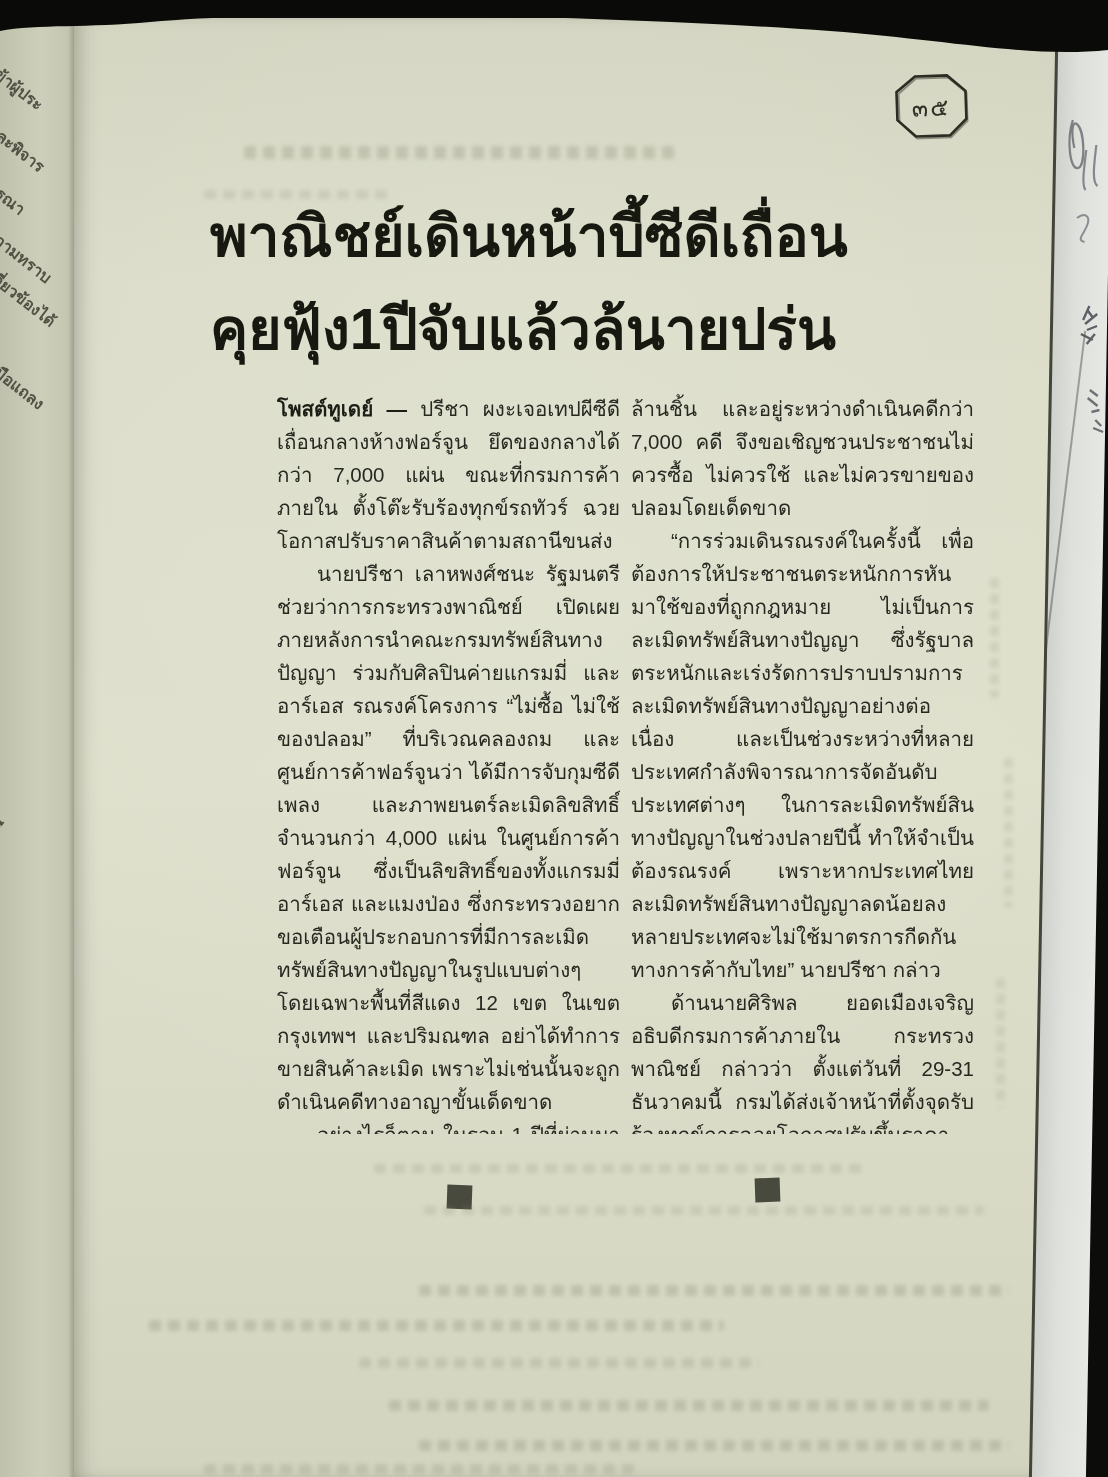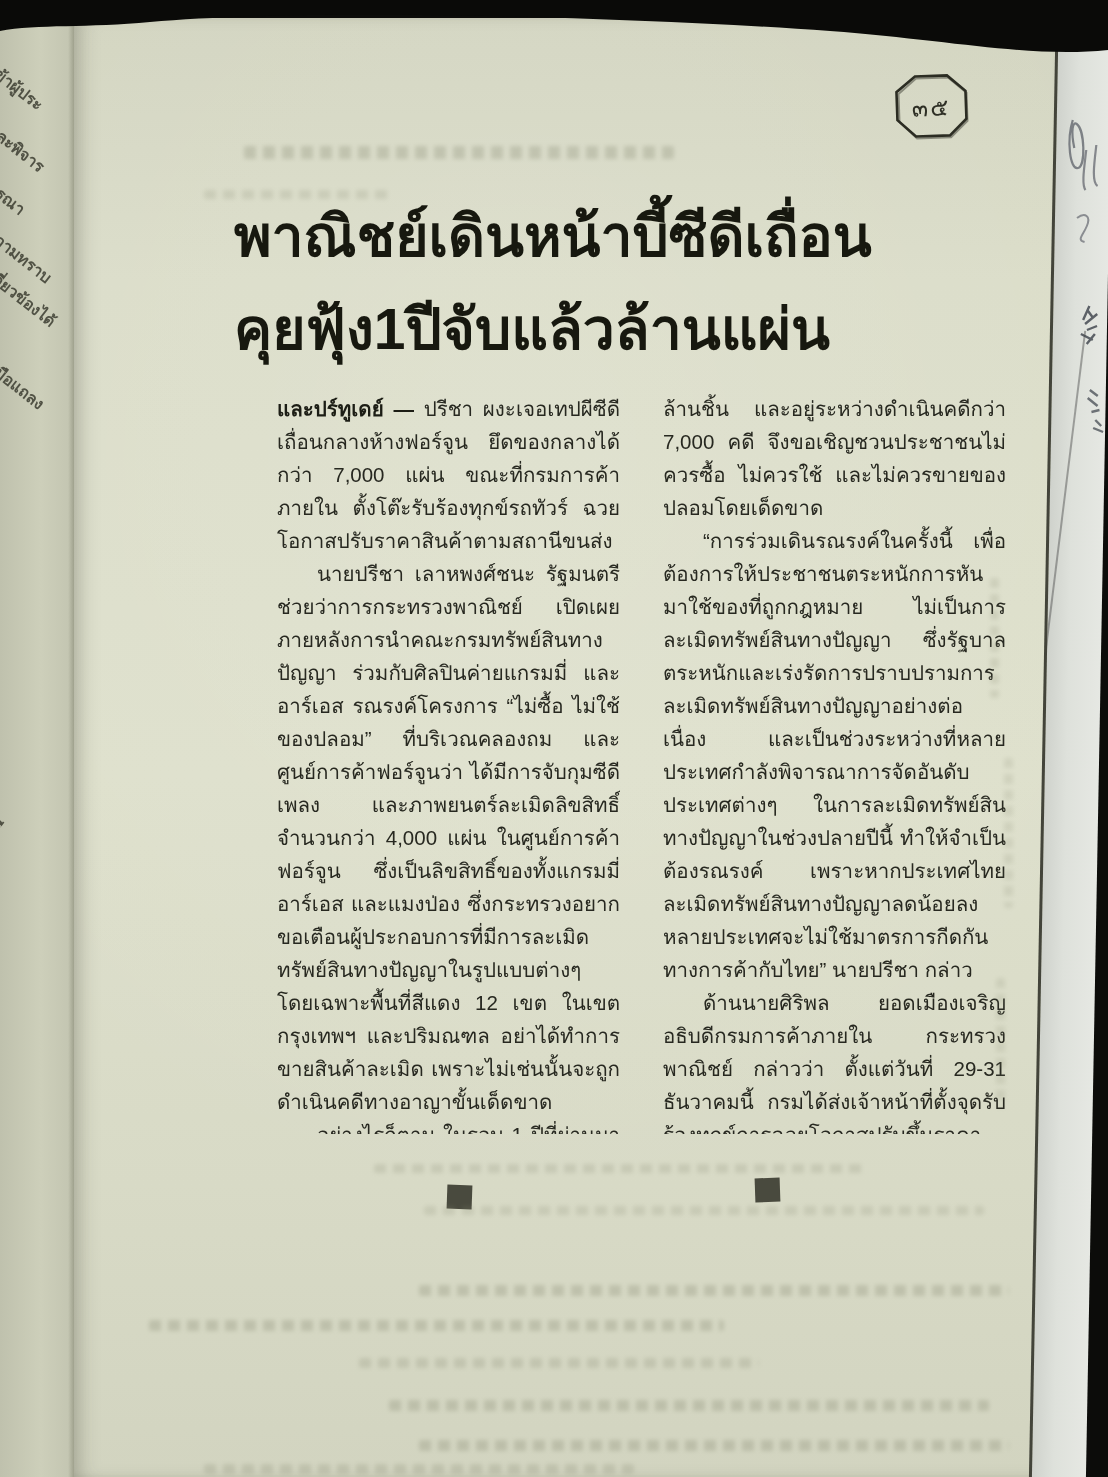--- a/index.html
+++ b/index.html
@@ -36,33 +36,33 @@
   
   .badge{position:absolute; left:816px; top:54px; width:82px; height:70px; transform:rotate(-2deg);}
   .badge svg{position:absolute; left:0; top:0;}
   .badge span{
     position:absolute; left:0; top:16px; width:82px; text-align:center;
     font-size:24px; color:#2e2f25; letter-spacing:2px;
   }
 
   
   .headline{
-    position:absolute; left:160px; top:172px; width:730px;
+    position:absolute; left:136px; top:172px; width:730px;
     color:#17180f; font-weight:800; font-size:57px; line-height:93px;
     letter-spacing:0px; white-space:nowrap;
   }
   .headline .hl{display:block;}
 
   
   .col{
     position:absolute; top:374px; width:343px; height:742px; overflow:hidden;
     color:#272820; font-size:20.5px; line-height:33px; text-align:justify;
   }
   .col1{left:203px;}
-  .col2{left:557px;margin-left:32px;}
+  .col2{left:557px;}
   .p{margin:0; text-indent:40px;}
   .p.no-indent{text-indent:0;}
   .lead{font-weight:bold; color:#1c1d15;}
 
   
   .sq{position:absolute; width:25px; height:24px; background:#3a3a2f; opacity:.9;}
   .sq1{left:373px; top:1167px; transform:rotate(2deg);}
   .sq2{left:681px; top:1160px; transform:rotate(-2deg);}
 
   
@@ -117,25 +117,25 @@
         <polygon points="27,6 59,6 77,22 77,50 60,66 26,66 9,49 9,21" fill="none" stroke="rgba(44,45,35,.45)" stroke-width="2"></polygon>
       </svg>
       <span>๓๕</span>
     </div>
 
     <div class="ghost" style="left:170px; top:128px; width:430px; height:13px;"></div>
     <div class="ghost" style="left:130px; top:172px; width:190px; height:9px; opacity:.18;"></div>
 
     <div class="headline">
       <span class="hl">พาณิชย์เดินหน้าบี้ซีดีเถื่อน</span>
-      <span class="hl">คุยฟุ้ง1ปีจับแล้วล้านแผ่น</span>
+      <span class="hl">คุยฟุ้ง1ปีจับแล้วล้นายปร่น</span>
     </div>
 
     <div class="col col1">
-      <p class="p no-indent"><span class="lead">และปร์ทูเดย์ —</span><span> ปรีชา ผงะเจอเทปผีซีดีเถื่อนกลางห้างฟอร์จูน ยึดของกลางได้กว่า 7,000 แผ่น ขณะที่กรมการค้าภายใน ตั้งโต๊ะรับร้องทุกข์รถทัวร์ ฉวยโอกาสปรับราคาสินค้าตามสถานีขนส่ง</span></p>
+      <p class="p no-indent"><span class="lead">โพสต์ทูเดย์ —</span><span> ปรีชา ผงะเจอเทปผีซีดีเถื่อนกลางห้างฟอร์จูน ยึดของกลางได้กว่า 7,000 แผ่น ขณะที่กรมการค้าภายใน ตั้งโต๊ะรับร้องทุกข์รถทัวร์ ฉวยโอกาสปรับราคาสินค้าตามสถานีขนส่ง</span></p>
       <p class="p">นายปรีชา เลาหพงศ์ชนะ รัฐมนตรีช่วยว่าการกระทรวงพาณิชย์ เปิดเผยภายหลังการนำคณะกรมทรัพย์สินทางปัญญา ร่วมกับศิลปินค่ายแกรมมี่ และอาร์เอส รณรงค์โครงการ “ไม่ซื้อ ไม่ใช้ของปลอม” ที่บริเวณคลองถม และศูนย์การค้าฟอร์จูนว่า ได้มีการจับกุมซีดีเพลง และภาพยนตร์ละเมิดลิขสิทธิ์จำนวนกว่า 4,000 แผ่น ในศูนย์การค้าฟอร์จูน ซึ่งเป็นลิขสิทธิ์ของทั้งแกรมมี่ อาร์เอส และแมงป่อง ซึ่งกระทรวงอยากขอเตือนผู้ประกอบการที่มีการละเมิดทรัพย์สินทางปัญญาในรูปแบบต่างๆ โดยเฉพาะพื้นที่สีแดง 12 เขต ในเขตกรุงเทพฯ และปริมณฑล อย่าได้ทำการขายสินค้าละเมิด เพราะไม่เช่นนั้นจะถูกดำเนินคดีทางอาญาขั้นเด็ดขาด</p>
       <p class="p">อย่างไรก็ตาม ในรอบ 1 ปีที่ผ่านมา กระทรวงได้มีการออกตรวจสอบพื้นที่สีแดงอย่างเข้มงวด รวมทั้งพื้นที่ต่างจังหวัด โดยได้ดำเนินการปราบปรามและยึดของกลางกว่า 1</p>
     </div>
 
     <div class="col col2">
       <p class="p no-indent">ล้านชิ้น และอยู่ระหว่างดำเนินคดีกว่า 7,000 คดี จึงขอเชิญชวนประชาชนไม่ควรซื้อ ไม่ควรใช้ และไม่ควรขายของปลอมโดยเด็ดขาด</p>
       <p class="p">“การร่วมเดินรณรงค์ในครั้งนี้ เพื่อต้องการให้ประชาชนตระหนักการหันมาใช้ของที่ถูกกฎหมาย ไม่เป็นการละเมิดทรัพย์สินทางปัญญา ซึ่งรัฐบาลตระหนักและเร่งรัดการปราบปรามการละเมิดทรัพย์สินทางปัญญาอย่างต่อเนื่อง และเป็นช่วงระหว่างที่หลายประเทศกำลังพิจารณาการจัดอันดับประเทศต่างๆ ในการละเมิดทรัพย์สินทางปัญญาในช่วงปลายปีนี้ ทำให้จำเป็นต้องรณรงค์ เพราะหากประเทศไทยละเมิดทรัพย์สินทางปัญญาลดน้อยลง หลายประเทศจะไม่ใช้มาตรการกีดกันทางการค้ากับไทย” นายปรีชา กล่าว</p>
       <p class="p">ด้านนายศิริพล ยอดเมืองเจริญ อธิบดีกรมการค้าภายใน กระทรวงพาณิชย์ กล่าวว่า ตั้งแต่วันที่ 29-31 ธันวาคมนี้ กรมได้ส่งเจ้าหน้าที่ตั้งจุดรับร้องทุกข์การฉวยโอกาสปรับขึ้นราคาสินค้าในเทศกาลปีใหม่ซึ่งมีประชาชนเดินทางออกต่างจังหวัดจำนวนมาก โดยจะตั้งจุดตามสถานีขนส่ง เช่น หมอชิต หัวลำโพง และจัดทำทีมเคลื่อนที่อีก 14 ทีม ○</p>
     </div>
 

